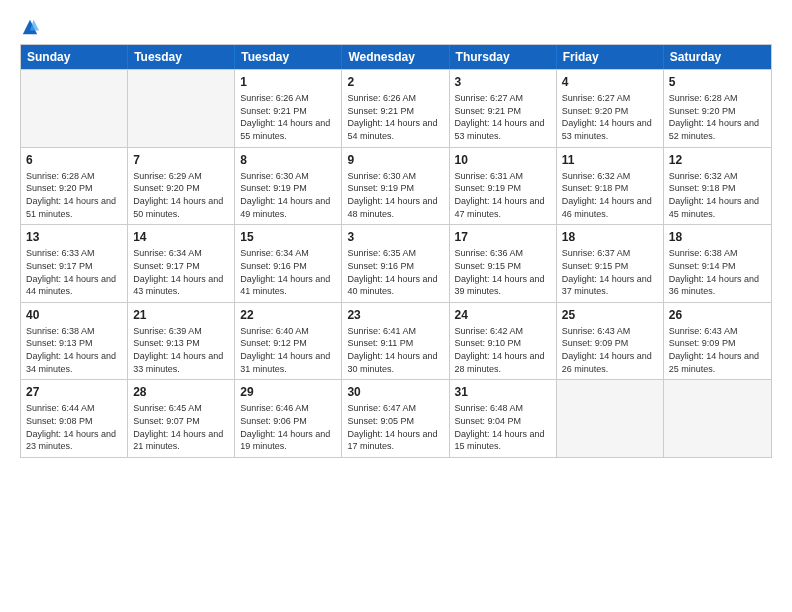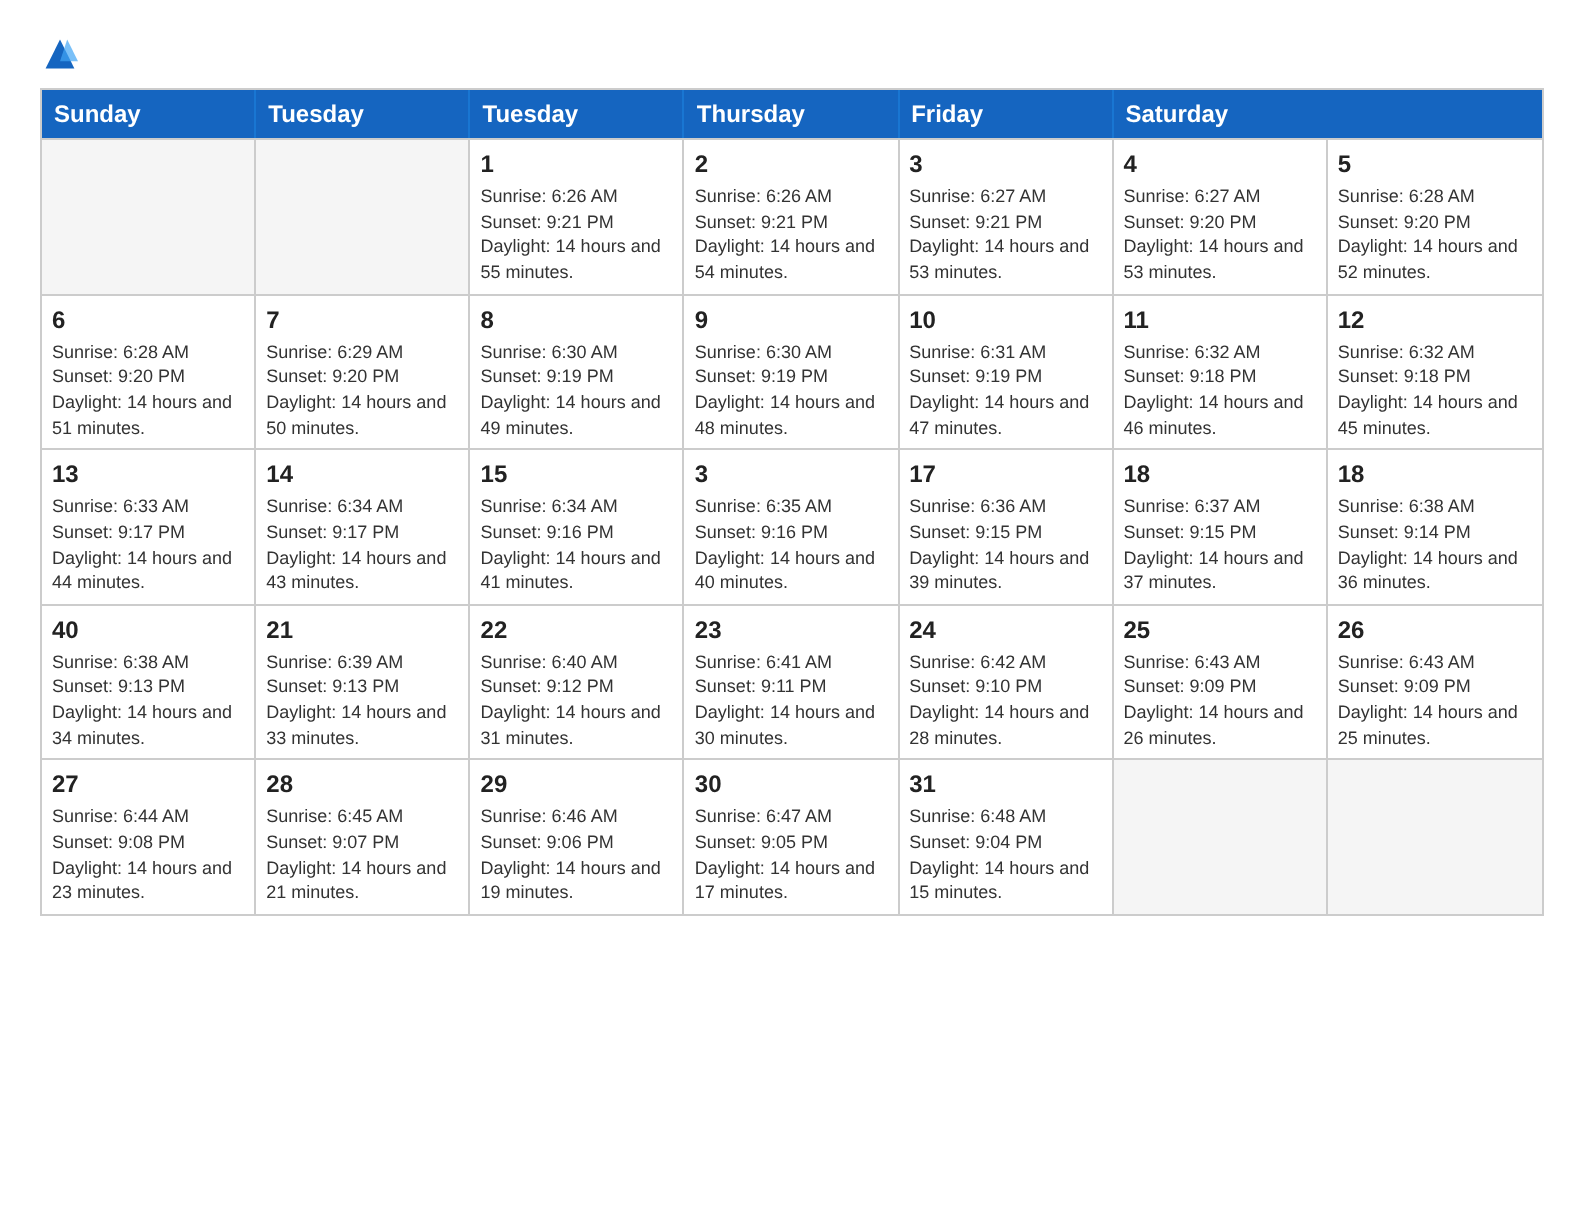--- a/index.html
+++ b/index.html
@@ -140,20 +140,21 @@
       <div class="location"></div>
     </div>
   </div>
 
   <div class="calendar">
     <div class="cal-header">
 
     <div class="cal-header-cell">Sunday</div>
         <div class="cal-header-cell">Tuesday</div>
         <div class="cal-header-cell">Tuesday</div>
+        <div class="cal-header-cell">Wednesday</div>
         <div class="cal-header-cell">Thursday</div>
         <div class="cal-header-cell">Friday</div>
         <div class="cal-header-cell">Saturday</div>
       </div>
     <div class="cal-body">
 
     <div class="cal-week">
           <div class="cal-cell empty"></div>
           <div class="cal-cell empty"></div>
           <div class="cal-cell">

